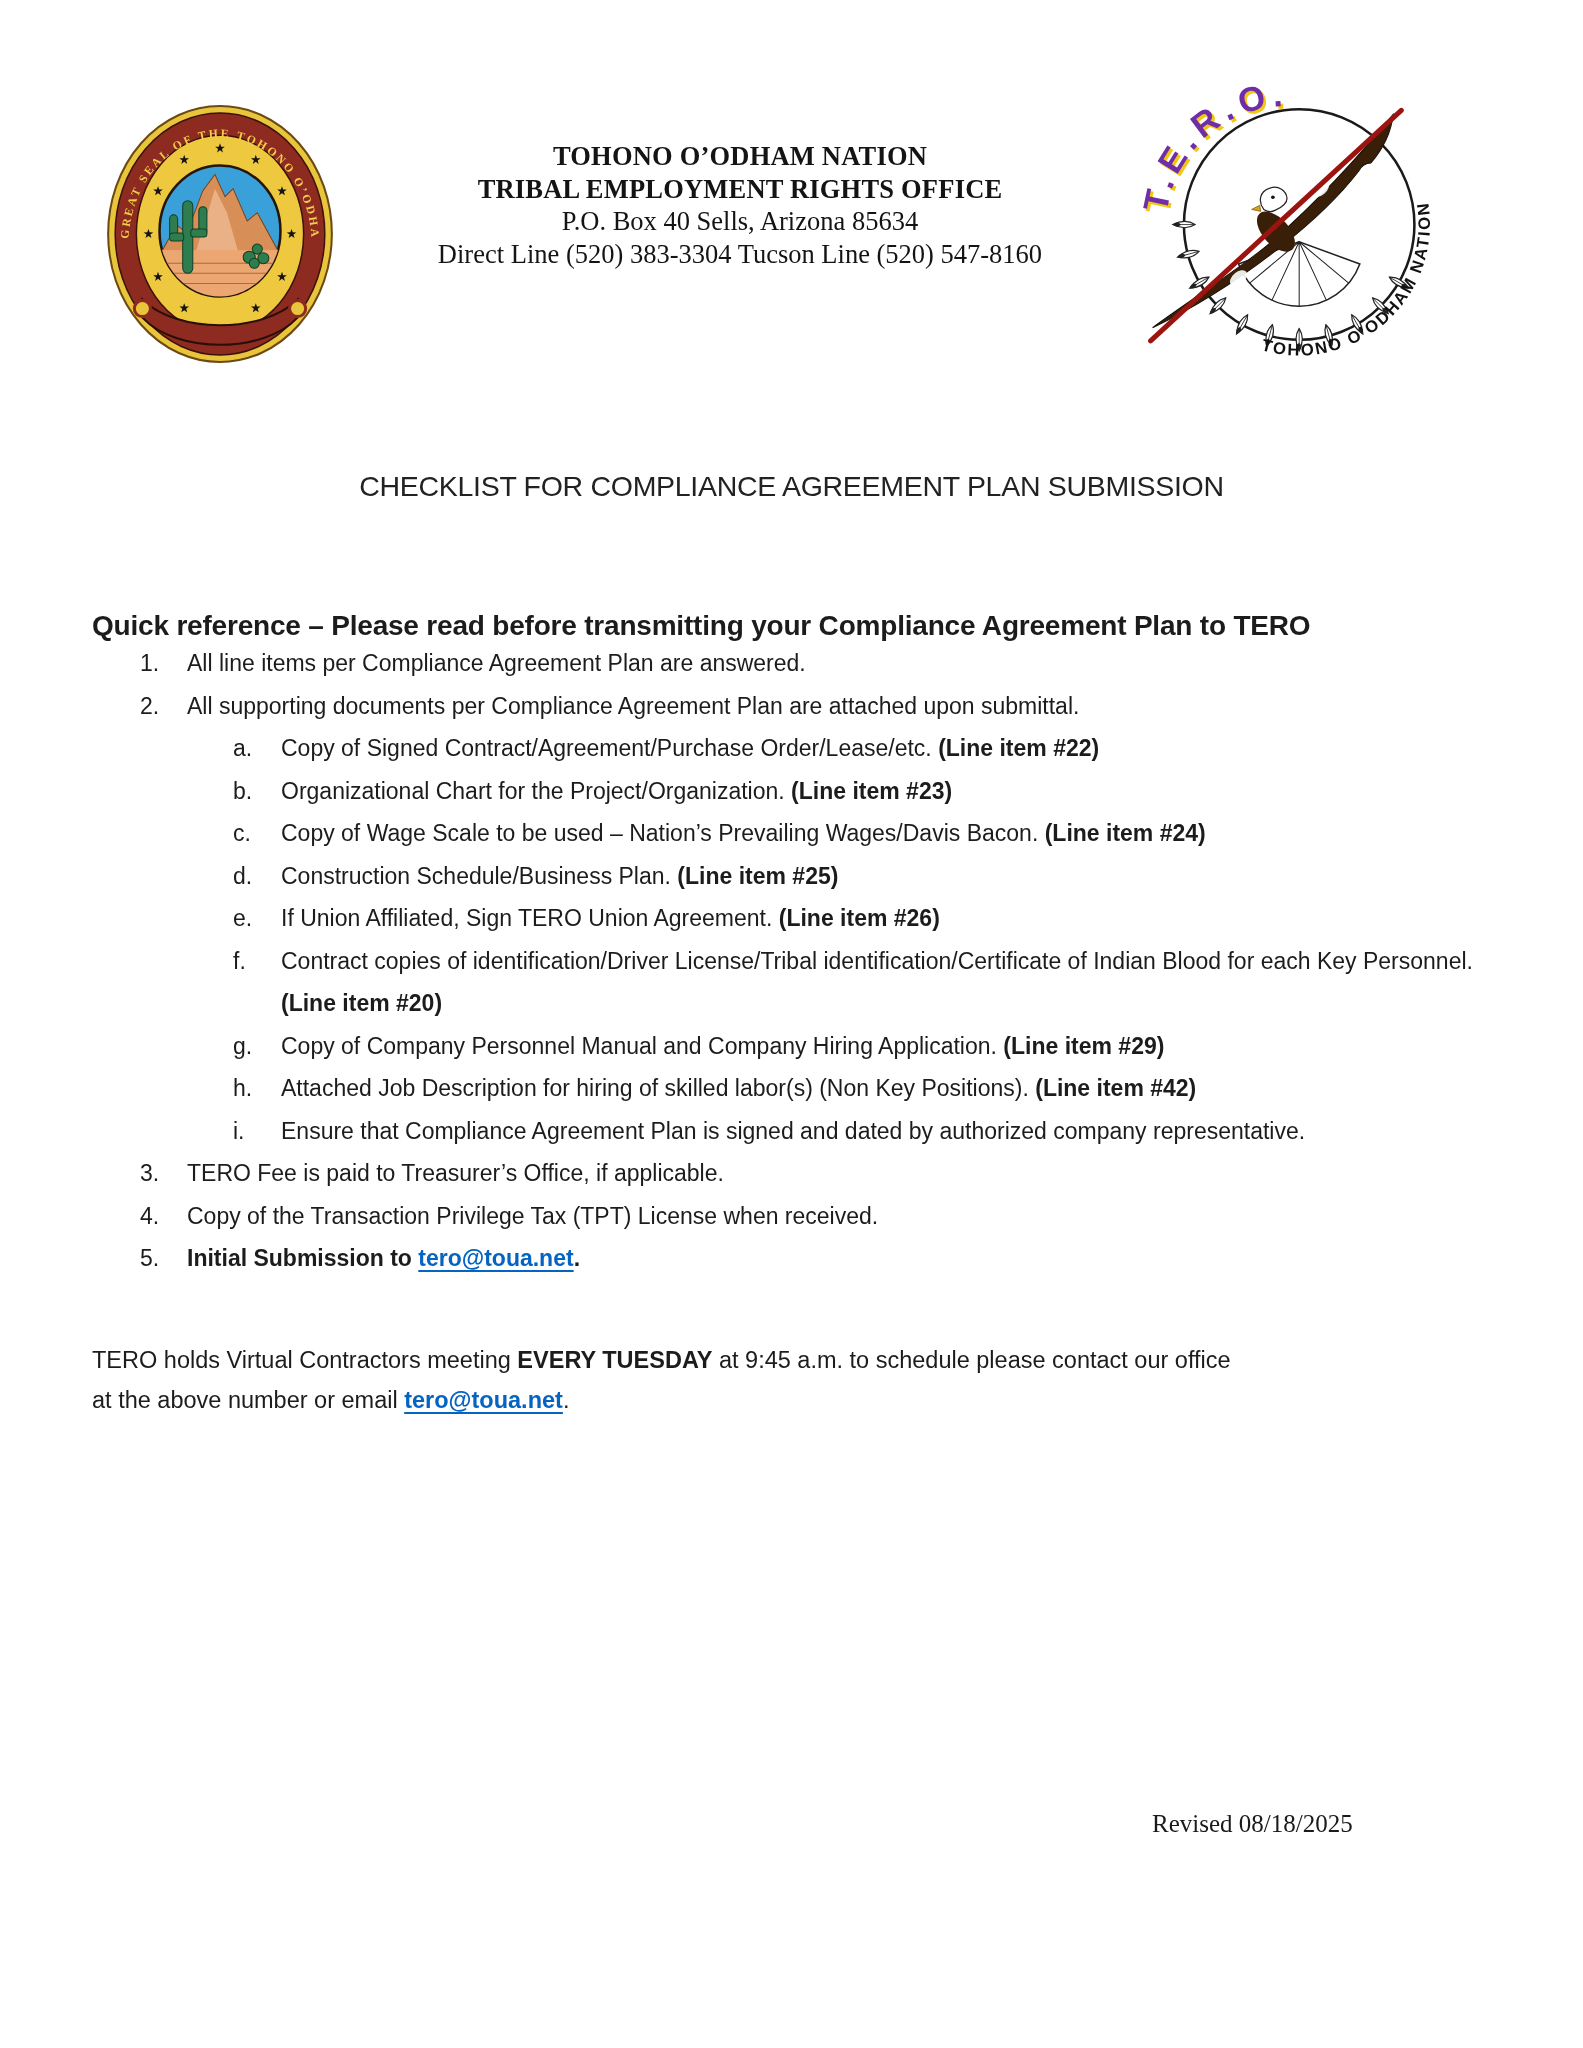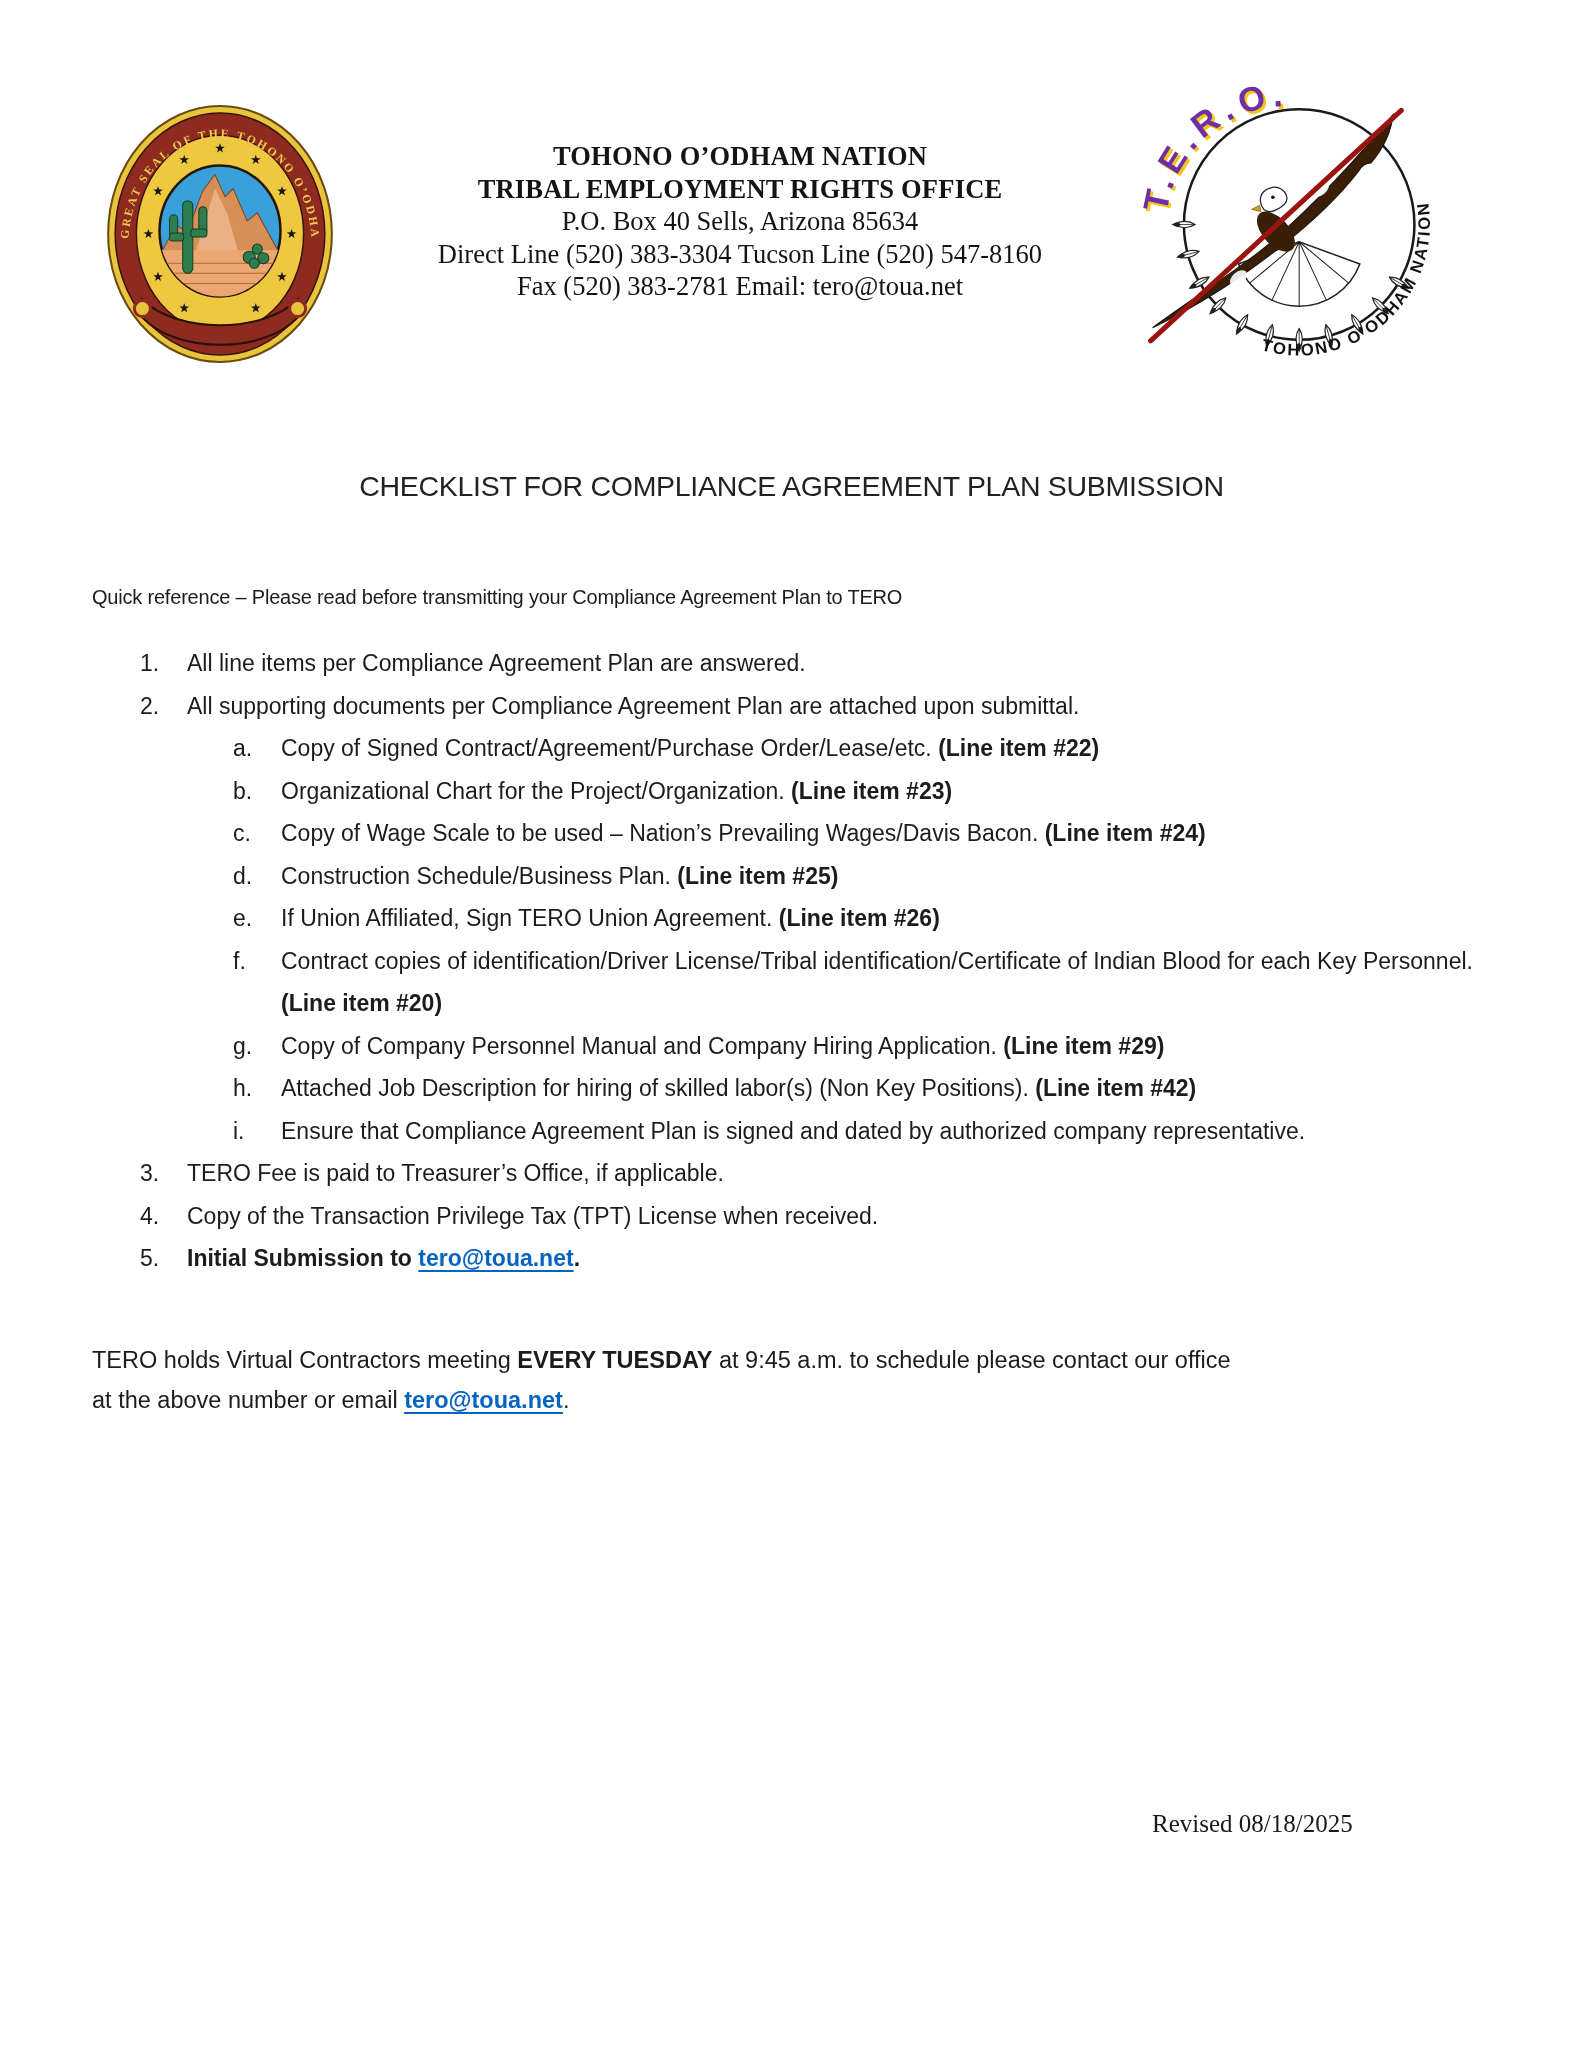--- a/index.html
+++ b/index.html
@@ -16,22 +16,22 @@
     position:absolute; left:385px; top:140px; width:710px; text-align:center;
     font-family:"Liberation Serif", serif; font-size:26.5px; line-height:32.5px; color:#141414;
   }
   .letterhead-text .bold-line { font-weight:bold; letter-spacing:0.2px; }
   
   .doc-title {
     position:absolute; top:470px; left:0; width:100%; text-align:center;
     font-size:28.5px; font-weight:400; letter-spacing:-0.3px; color:#222; margin:0;
   }
   .intro {
-    position:absolute; top:586px; left:92px; width:1400px; margin:0;
-    font-size:20px; font-weight:normal; letter-spacing:-0.2px;
+    position:absolute; top:610px; left:92px; width:1400px; margin:0;
+    font-size:28px; font-weight:bold; letter-spacing:-0.2px;
   }
   
   .checklist { position:absolute; top:642px; left:92px; width:1402px; font-size:23px; line-height:42.5px; }
   .li { display:flex; }
   .li .marker { flex:0 0 47px; }
   .li .body { flex:1 1 auto; }
   .li.lvl1 { margin-left:48px; }
   .li.lvl2 { margin-left:141px; }
   .li.lvl2 .marker { flex:0 0 48px; }
   b { font-weight:bold; }
@@ -106,21 +106,20 @@
           <circle cx="190" cy="203" r="8" fill="#e9c53c" stroke="#8e2b21" stroke-width="3"></circle>
         </g>
       </svg>
     </div>
 
     <div class="letterhead-text">
       <div class="bold-line">TOHONO O’ODHAM NATION</div>
       <div class="bold-line">TRIBAL EMPLOYMENT RIGHTS OFFICE</div>
       <div>P.O. Box 40 Sells, Arizona 85634</div>
       <div>Direct Line (520) 383-3304 Tucson Line (520) 547-8160</div>
-      <div>Fax (520) 383-2781 Email: tero@toua.net</div>
     </div>
 
     <div class="tero-logo">
       <svg viewBox="0 0 318 275" width="322" height="278">
         <defs>
           <g id="feather">
             <path d="M0,-2 C4,4 4,12 0,20 C-4,12 -4,4 0,-2 Z" fill="#ffffff" stroke="#222" stroke-width="1.2"></path>
             <path d="M0,12 C2.5,14 3,17 0,20 C-3,17 -2.5,14 0,12 Z" fill="#222"></path>
             <line x1="0" y1="-2" x2="0" y2="18" stroke="#222" stroke-width="0.8"></line>
           </g>

